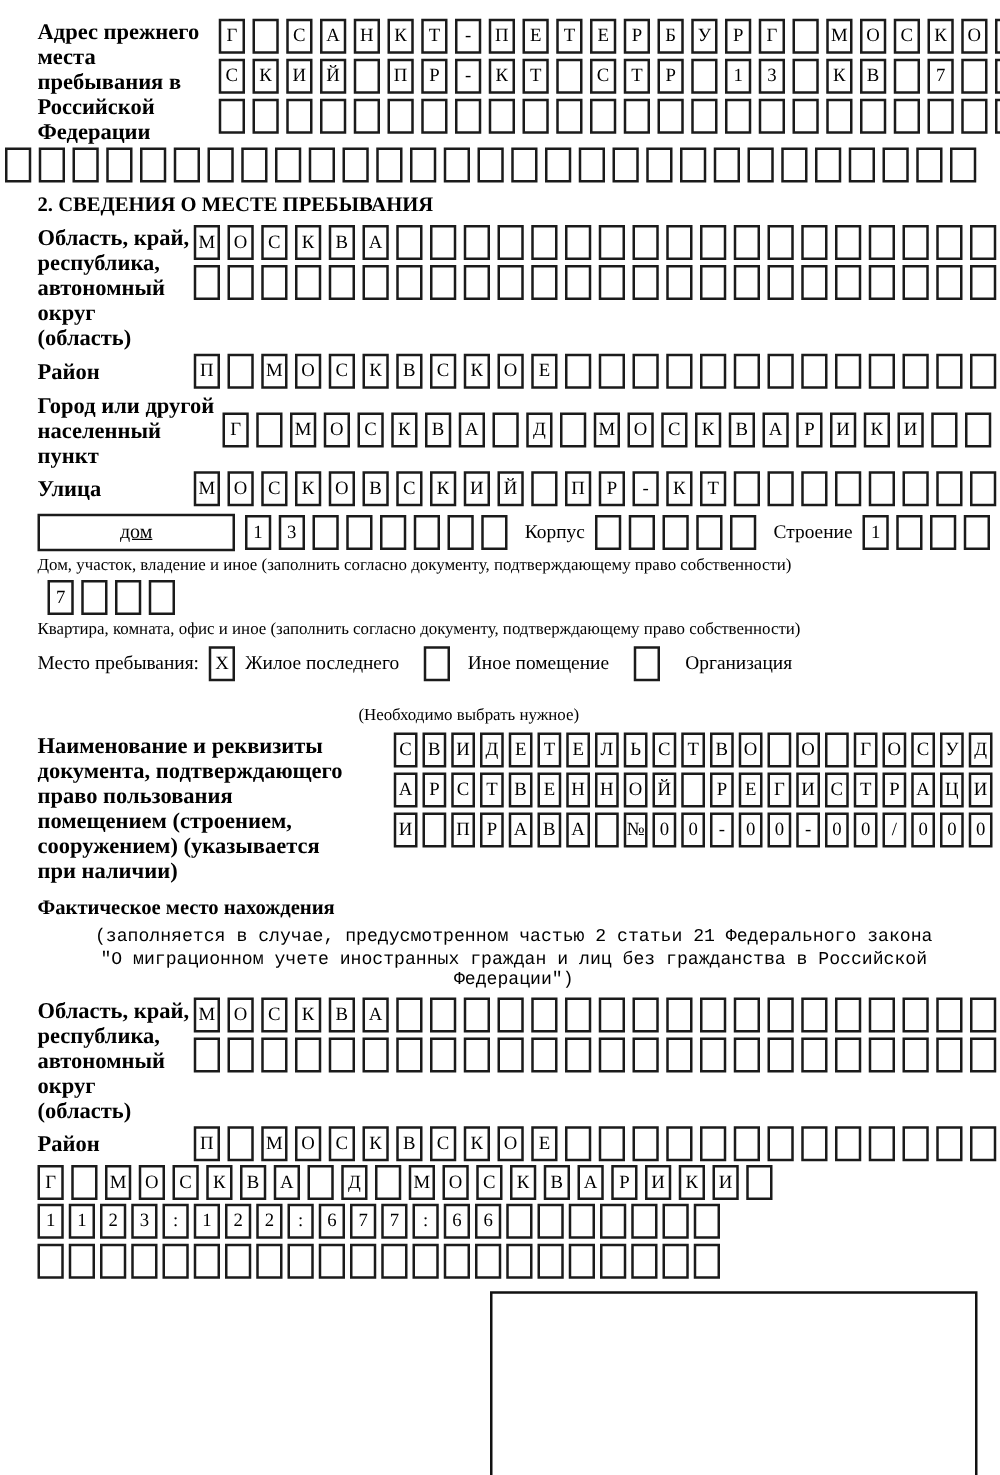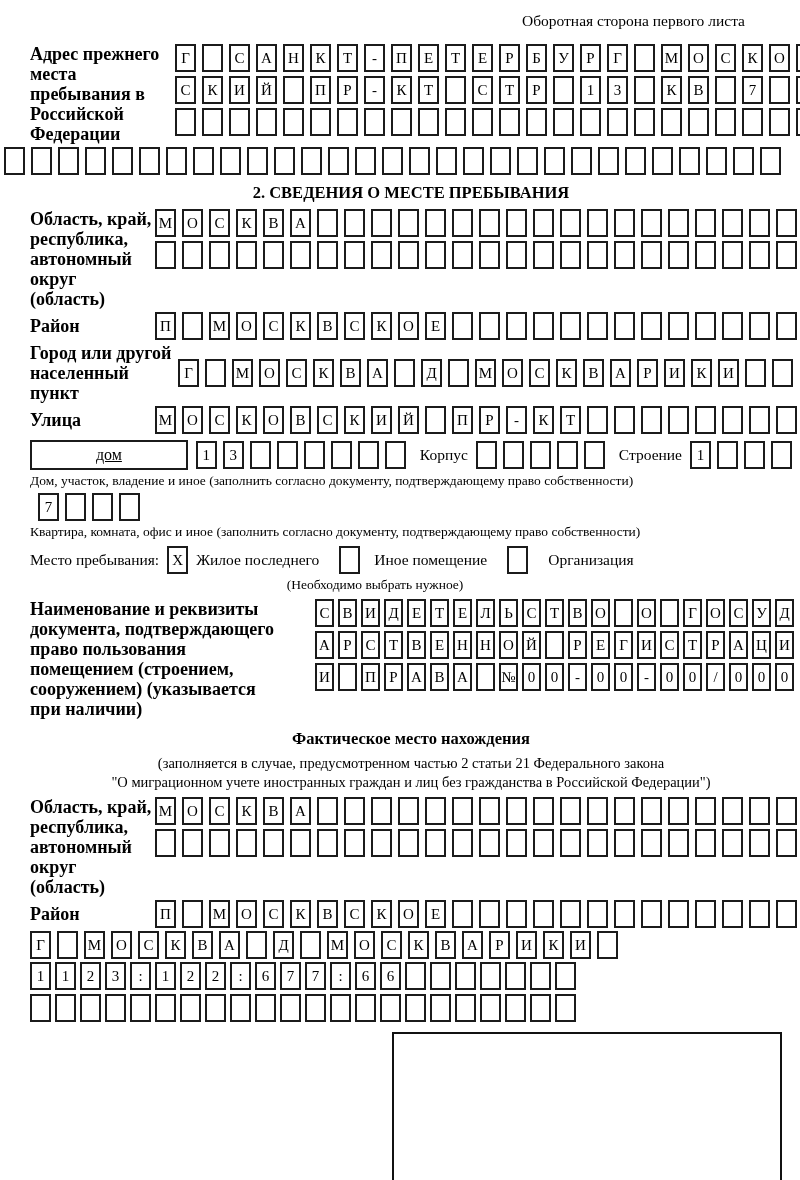--- a/index.html
+++ b/index.html
@@ -28,48 +28,47 @@
     display:inline-flex;align-items:center;justify-content:center;
     font-size:15px;line-height:1;background:#fff;
   }
   .narrow .cbox{width:15px;}
   .narrow{gap:4px;}
   .tight{gap:4px;}
   .fullbleed{margin-left:-26px;margin-top:2px;}
 
   .note{font-size:13.5px;margin:2px 0 4px 0;}
   .note.center{text-align:center;}
-  .sec-title{text-align:center;font-weight:bold;font-size:16.5px;margin:8px 0 6px 0;}
-  .sub{text-align:center;font-size:14.5px;margin:2px 0;}
+  .sec-title{font-weight:bold;font-size:16.5px;margin:8px 0 6px 0;}
+  .sub{text-align:center;font-size:14.5px;margin:2px 0;font-family:Liberation Mono, monospace;}
 
   .widebox{
     border:2px solid #1b1b1b;height:26px;display:flex;align-items:center;
     justify-content:center;font-size:16px;background:#fff;box-sizing:content-box;text-decoration:underline;
   }
   .wb-dom{width:160px;}
   .wb-kv{width:200px;}
   .inline-label{font-size:15.5px;white-space:nowrap;}
   .gap8{width:8px;flex-shrink:0;}
   .gap14{width:14px;flex-shrink:0;}
   .gap20{width:20px;flex-shrink:0;}
 
-  .choice-note{width:690px;text-align:center;font-size:13.5px;margin-top:3px;}
+  .choice-note{width:690px;text-align:center;font-size:13.5px;margin-top:19px;}
 
   .stamp-box{
     width:386px;height:170px;border:2px solid #111;
     margin:10px 10px 6px auto;background:#fff;
   }
   .mt6{margin-top:6px;}
   .mt10{margin-top:10px;}
 </style>
 </head>
 <body>
 
 <div class="page">
-  <div class="top-note">Оборотная сторона первого листа</div>
 
   <div class="content">
 
     <div class="frow">
       <div class="flabel w145">Адрес прежнего места пребывания в Российской Федерации</div>
       <div class="boxcol">
         <div class="boxrow">
             <span class="cbox">Г</span>
             <span class="cbox"></span>
             <span class="cbox">С</span>

